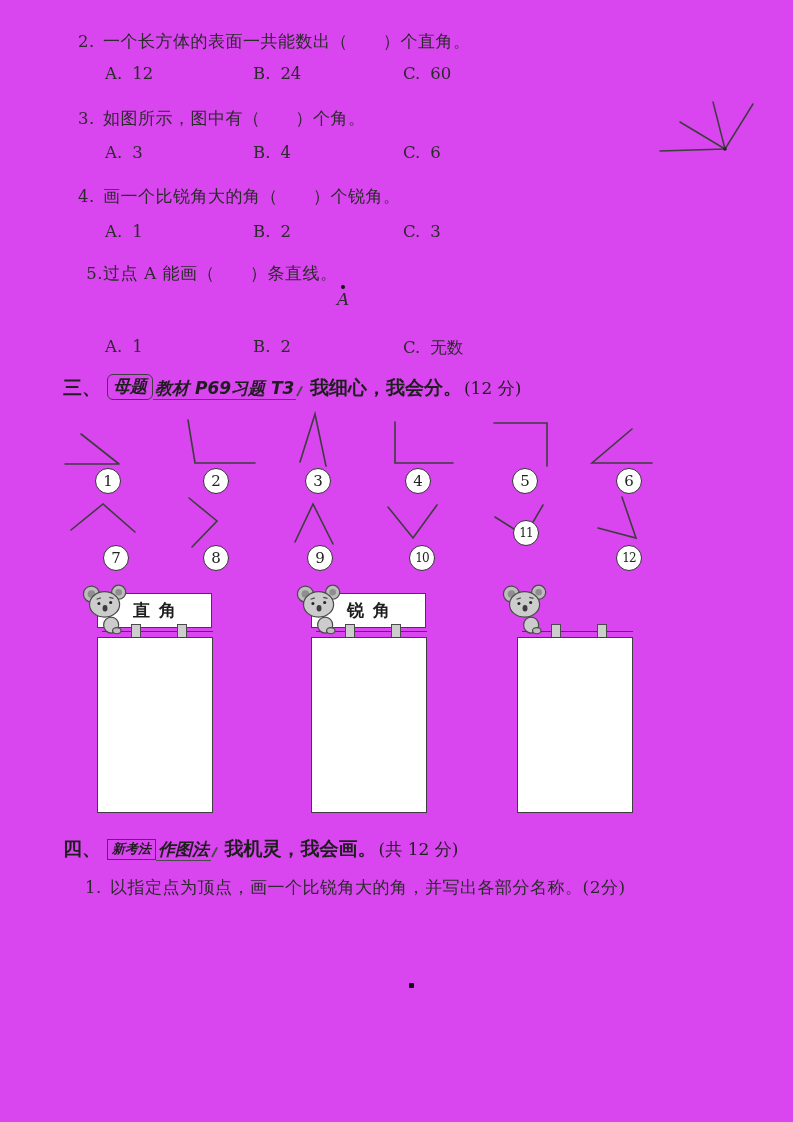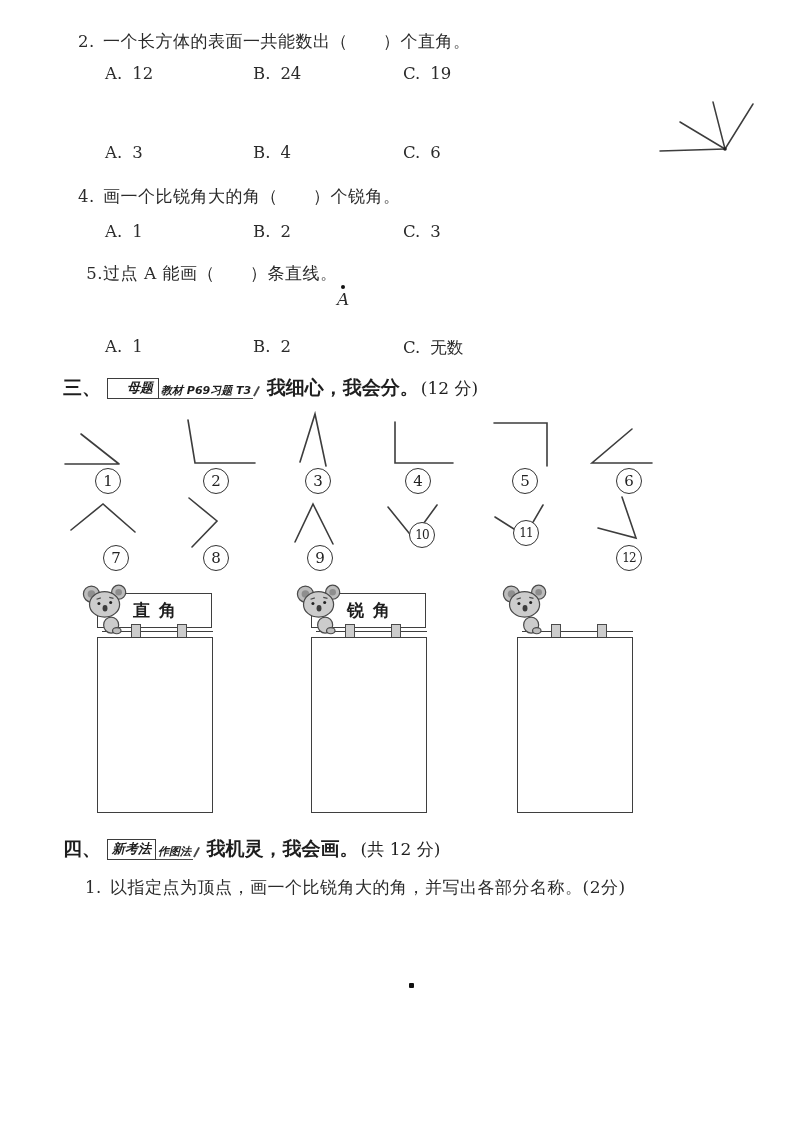--- a/index.html
+++ b/index.html
@@ -1,36 +1,36 @@
 <!DOCTYPE html>
 <html><head>
 <meta charset="utf-8">
 <style>
   html,body{margin:0;padding:0;background:#e8e8e8;}
   #page{
     position:relative; width:793px; height:1122px; margin:0 auto;
-    background:#ffffff; overflow:hidden;
+    background:#d946ef; overflow:hidden;
     font-family:"DejaVu Serif","Liberation Serif",serif;
     color:#2b2b2b;
   }
   .abs{position:absolute; white-space:nowrap;}
   .q-text{font-size:17px; letter-spacing:0.5px;}
   .q-num{display:inline-block; width:25px; font-size:16.5px;}
   .opt{position:absolute; top:0; font-size:16.5px;}
   .opt .ov{margin-left:10px;}
   .opt-a{left:105px;} .opt-b{left:253px;} .opt-c{left:403px;}
   .opt-row{position:absolute; left:0; top:0; width:699px; height:24px;}
   .sec-header{font-family:"DejaVu Sans","Liberation Sans",sans-serif;
     font-weight:bold; font-size:19px; color:#1e1e1e;}
   .sec-num{margin-right:6px;}
-  .badge-oval{display:inline-block; border:1.6px solid #3d3d3d; border-radius:0;
-    padding:0 5px 1px 19px; font-size:13px; font-style:italic; transform:translateY(-2px);}
+  .badge-oval{display:inline-block; border:1.6px solid #3d3d3d; border-radius:6px;
+    padding:0 5px 1px 5px; font-size:17px; font-style:italic; transform:translateY(-2px);}
   .badge-box{display:inline-block; border:1.6px solid #3d3d3d;
     padding:0 4px 1px 4px; font-size:13px; font-style:italic; transform:translateY(-2px);}
-  .badge-note{font-size:11px; font-style:italic; font-weight:600;
+  .badge-note{font-size:17px; font-style:italic; font-weight:600;
     border-bottom:1.6px solid #4a4a4a; padding:0 2px 1px 2px; margin-right:4px;}
   .tag-tail{display:inline-block; width:1.6px; height:11px; background:#4a4a4a;
     transform:rotate(28deg) translateY(3px); margin-right:8px;}
   .sec-score{font-family:"DejaVu Serif","Liberation Serif",serif;
     font-weight:normal; font-size:17px; margin-left:2px;}
   .circ{position:absolute; width:24px; height:24px; border:1.5px solid #333;
     border-radius:50%; display:flex; align-items:center; justify-content:center;
     font-size:15px; color:#222; background:#fff;}
   .circ.two{font-size:12px; letter-spacing:-1px;}
   .fig{position:absolute;}
@@ -57,23 +57,26 @@
 <body>
 
 <div id="page">
 
   <div class="abs q-text" style="left:78px; top:30px;">
     <span class="q-num">2.</span><span>一个长方体的表面一共能数出（　　）个直角。</span>
   </div>
   <div class="opt-row abs" style="top:64px;">
     <span class="opt opt-a"><span>A.</span><span class="ov">12</span></span>
     <span class="opt opt-b"><span>B.</span><span class="ov">24</span></span>
-    <span class="opt opt-c"><span>C.</span><span class="ov">19</span></span>
-  </div>
-
+    <span class="opt opt-c"><span>C.</span><span class="ov">60</span></span>
+  </div>
+
+  <div class="abs q-text" style="left:78px; top:107px;">
+    <span class="q-num">3.</span><span>如图所示，图中有（　　）个角。</span>
+  </div>
   <div class="fig" style="left:642px; top:85px;">
     <svg width="140" height="88" viewBox="0 0 140 88">
       <g stroke="#3d3d3d" stroke-width="1.5" fill="none" stroke-linecap="round">
         <path d="M18,66 L83,64"></path>
         <path d="M38,37 L83,64"></path>
         <path d="M71,17 L83,64"></path>
         <path d="M111,19 L83,64"></path>
       </g>
       <circle cx="83" cy="64" r="1.8" fill="#222"></circle>
     </svg>
@@ -175,21 +178,21 @@
   </div>
   <div class="fig" style="left:578px; top:494px;">
     <svg width="100" height="52" viewBox="0 0 100 52">
         <path d="M44,3 L58,44 L20,34" stroke="#3d3d3d" stroke-width="1.6" fill="none" stroke-linecap="round"></path>
       </svg>
   </div>
 
   <div class="circ" style="left:103px; top:545px;">7</div>
   <div class="circ" style="left:203px; top:545px;">8</div>
   <div class="circ" style="left:307px; top:545px;">9</div>
-  <div class="circ two" style="left:409px; top:522px;">10</div>
+  <div class="circ two" style="left:409px; top:545px;">10</div>
   <div class="circ two" style="left:513px; top:520px;">11</div>
   <div class="circ two" style="left:616px; top:545px;">12</div>
 
   <div class="sort-box" style="left:97px;">
     <div class="sb-header">
         <span>直角</span>
       </div>
     <div class="sb-rail"></div>
     <span class="sb-clip c1"></span>
     <span class="sb-clip c2"></span>

